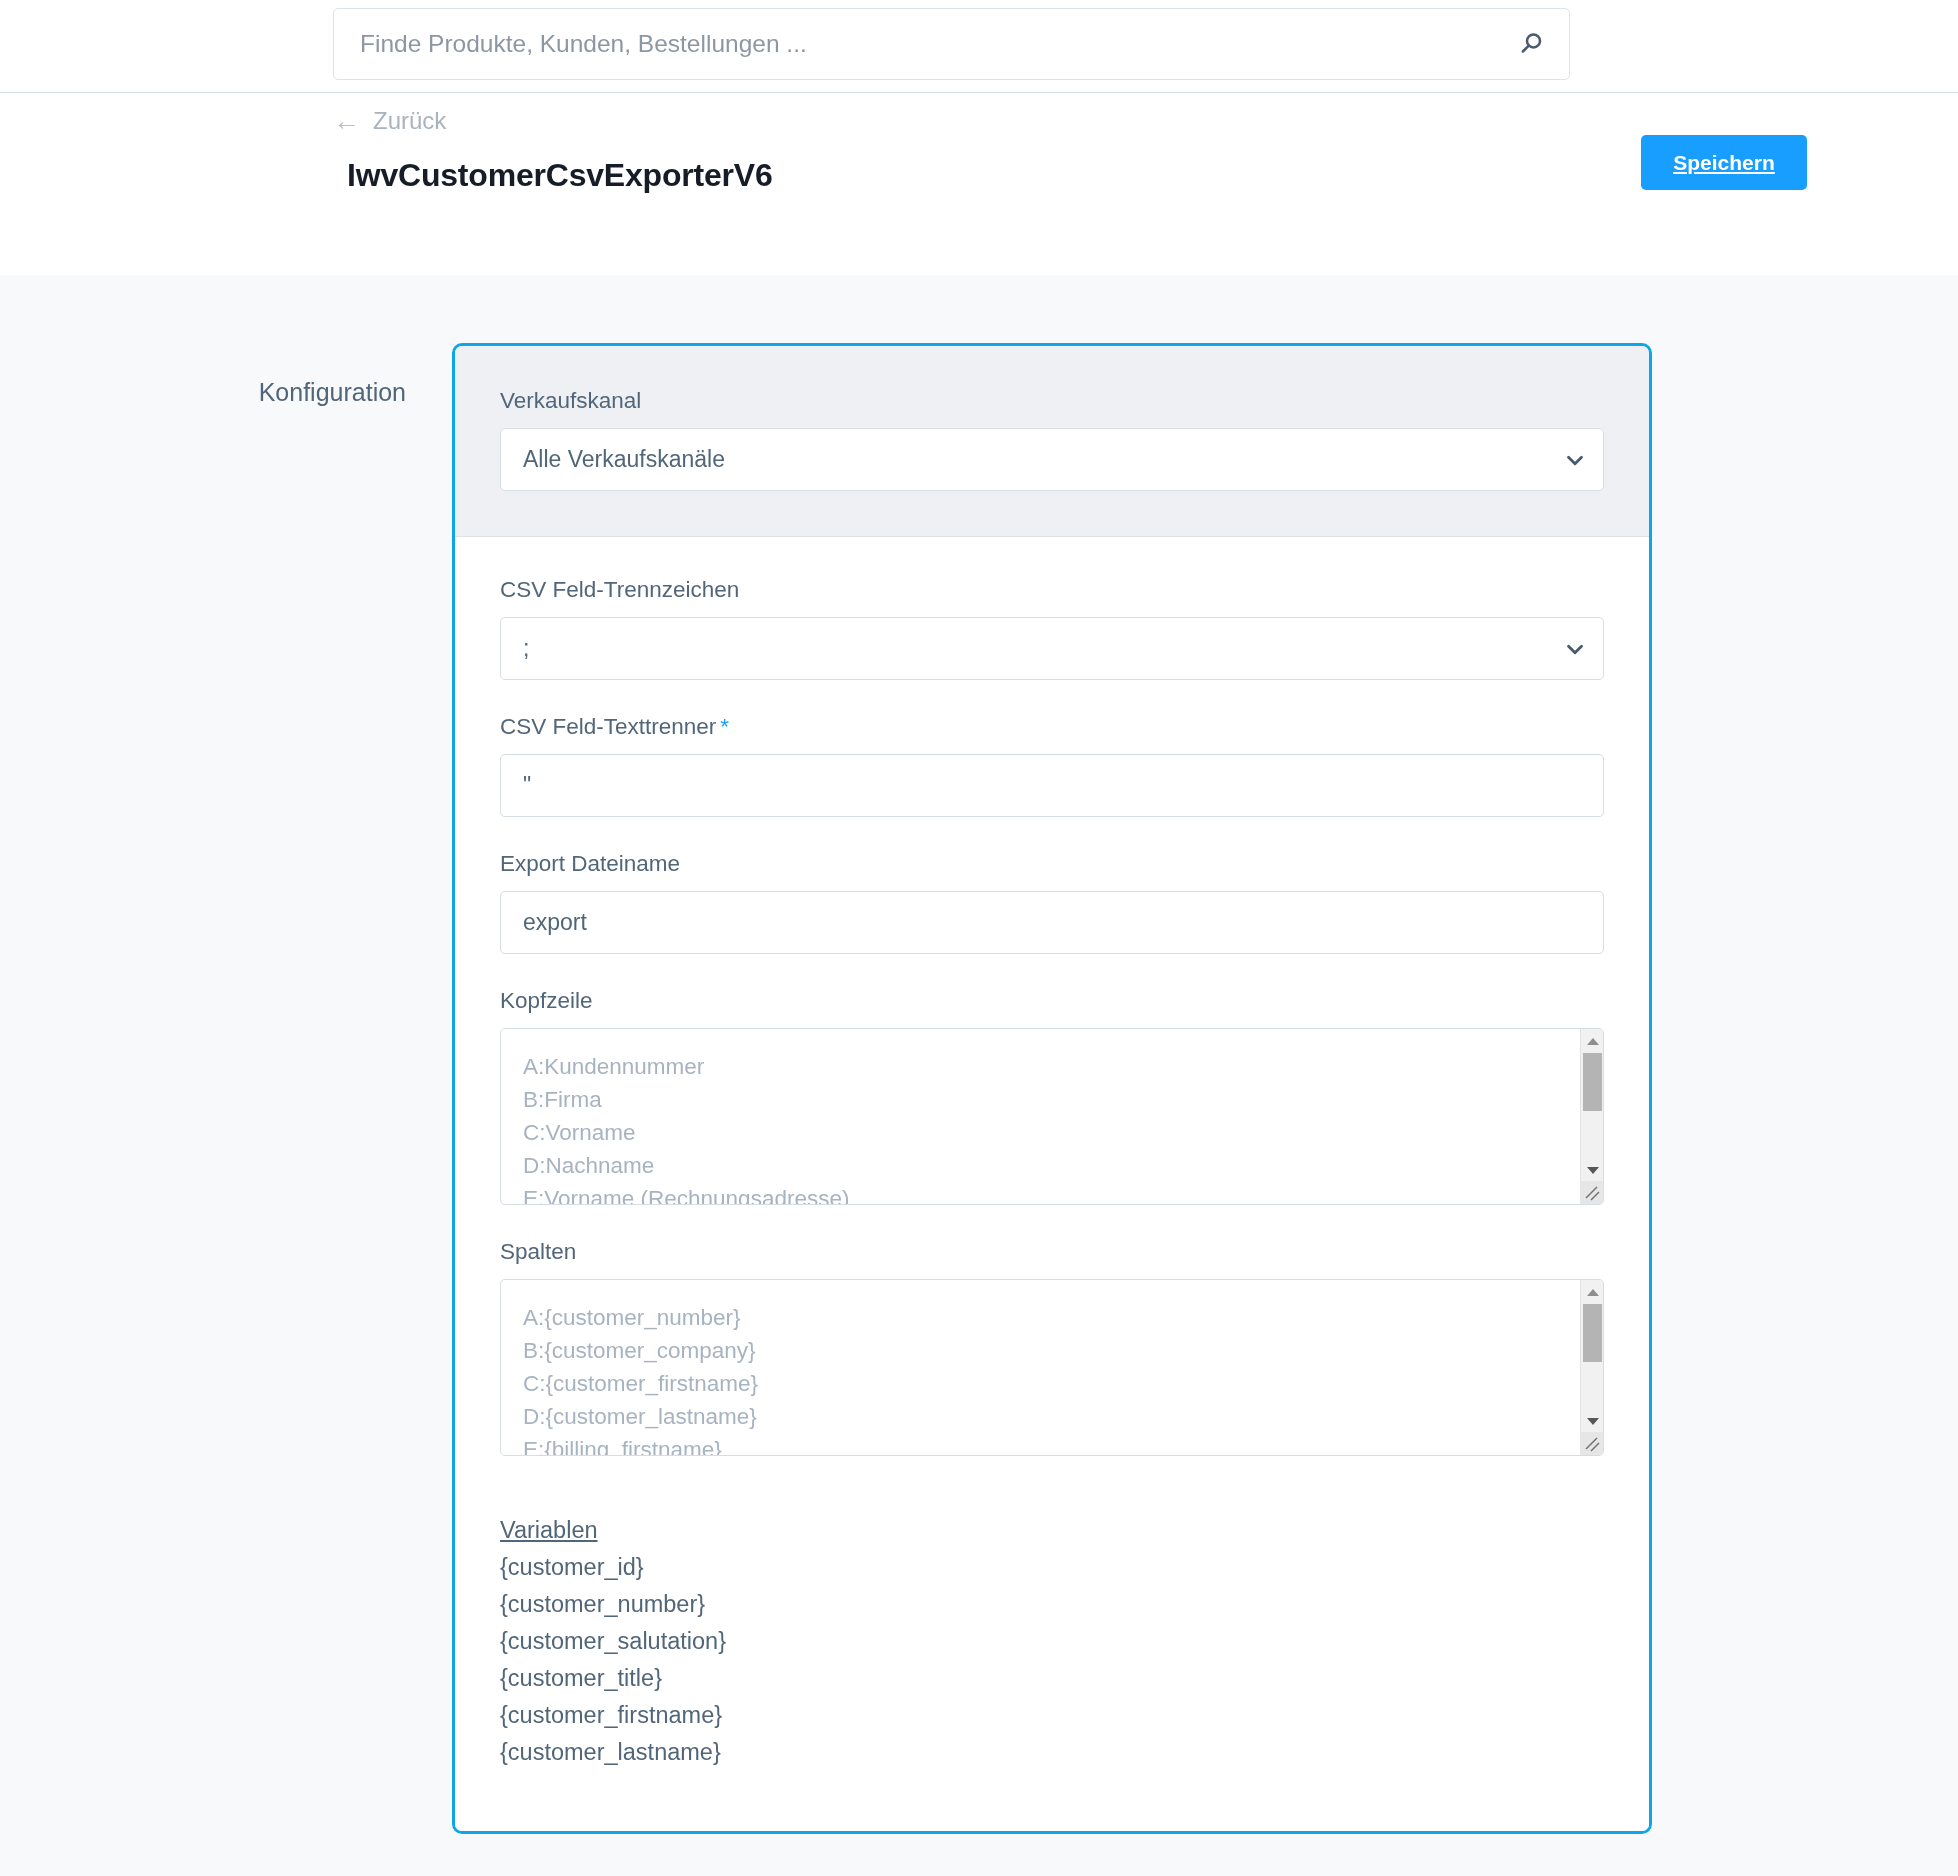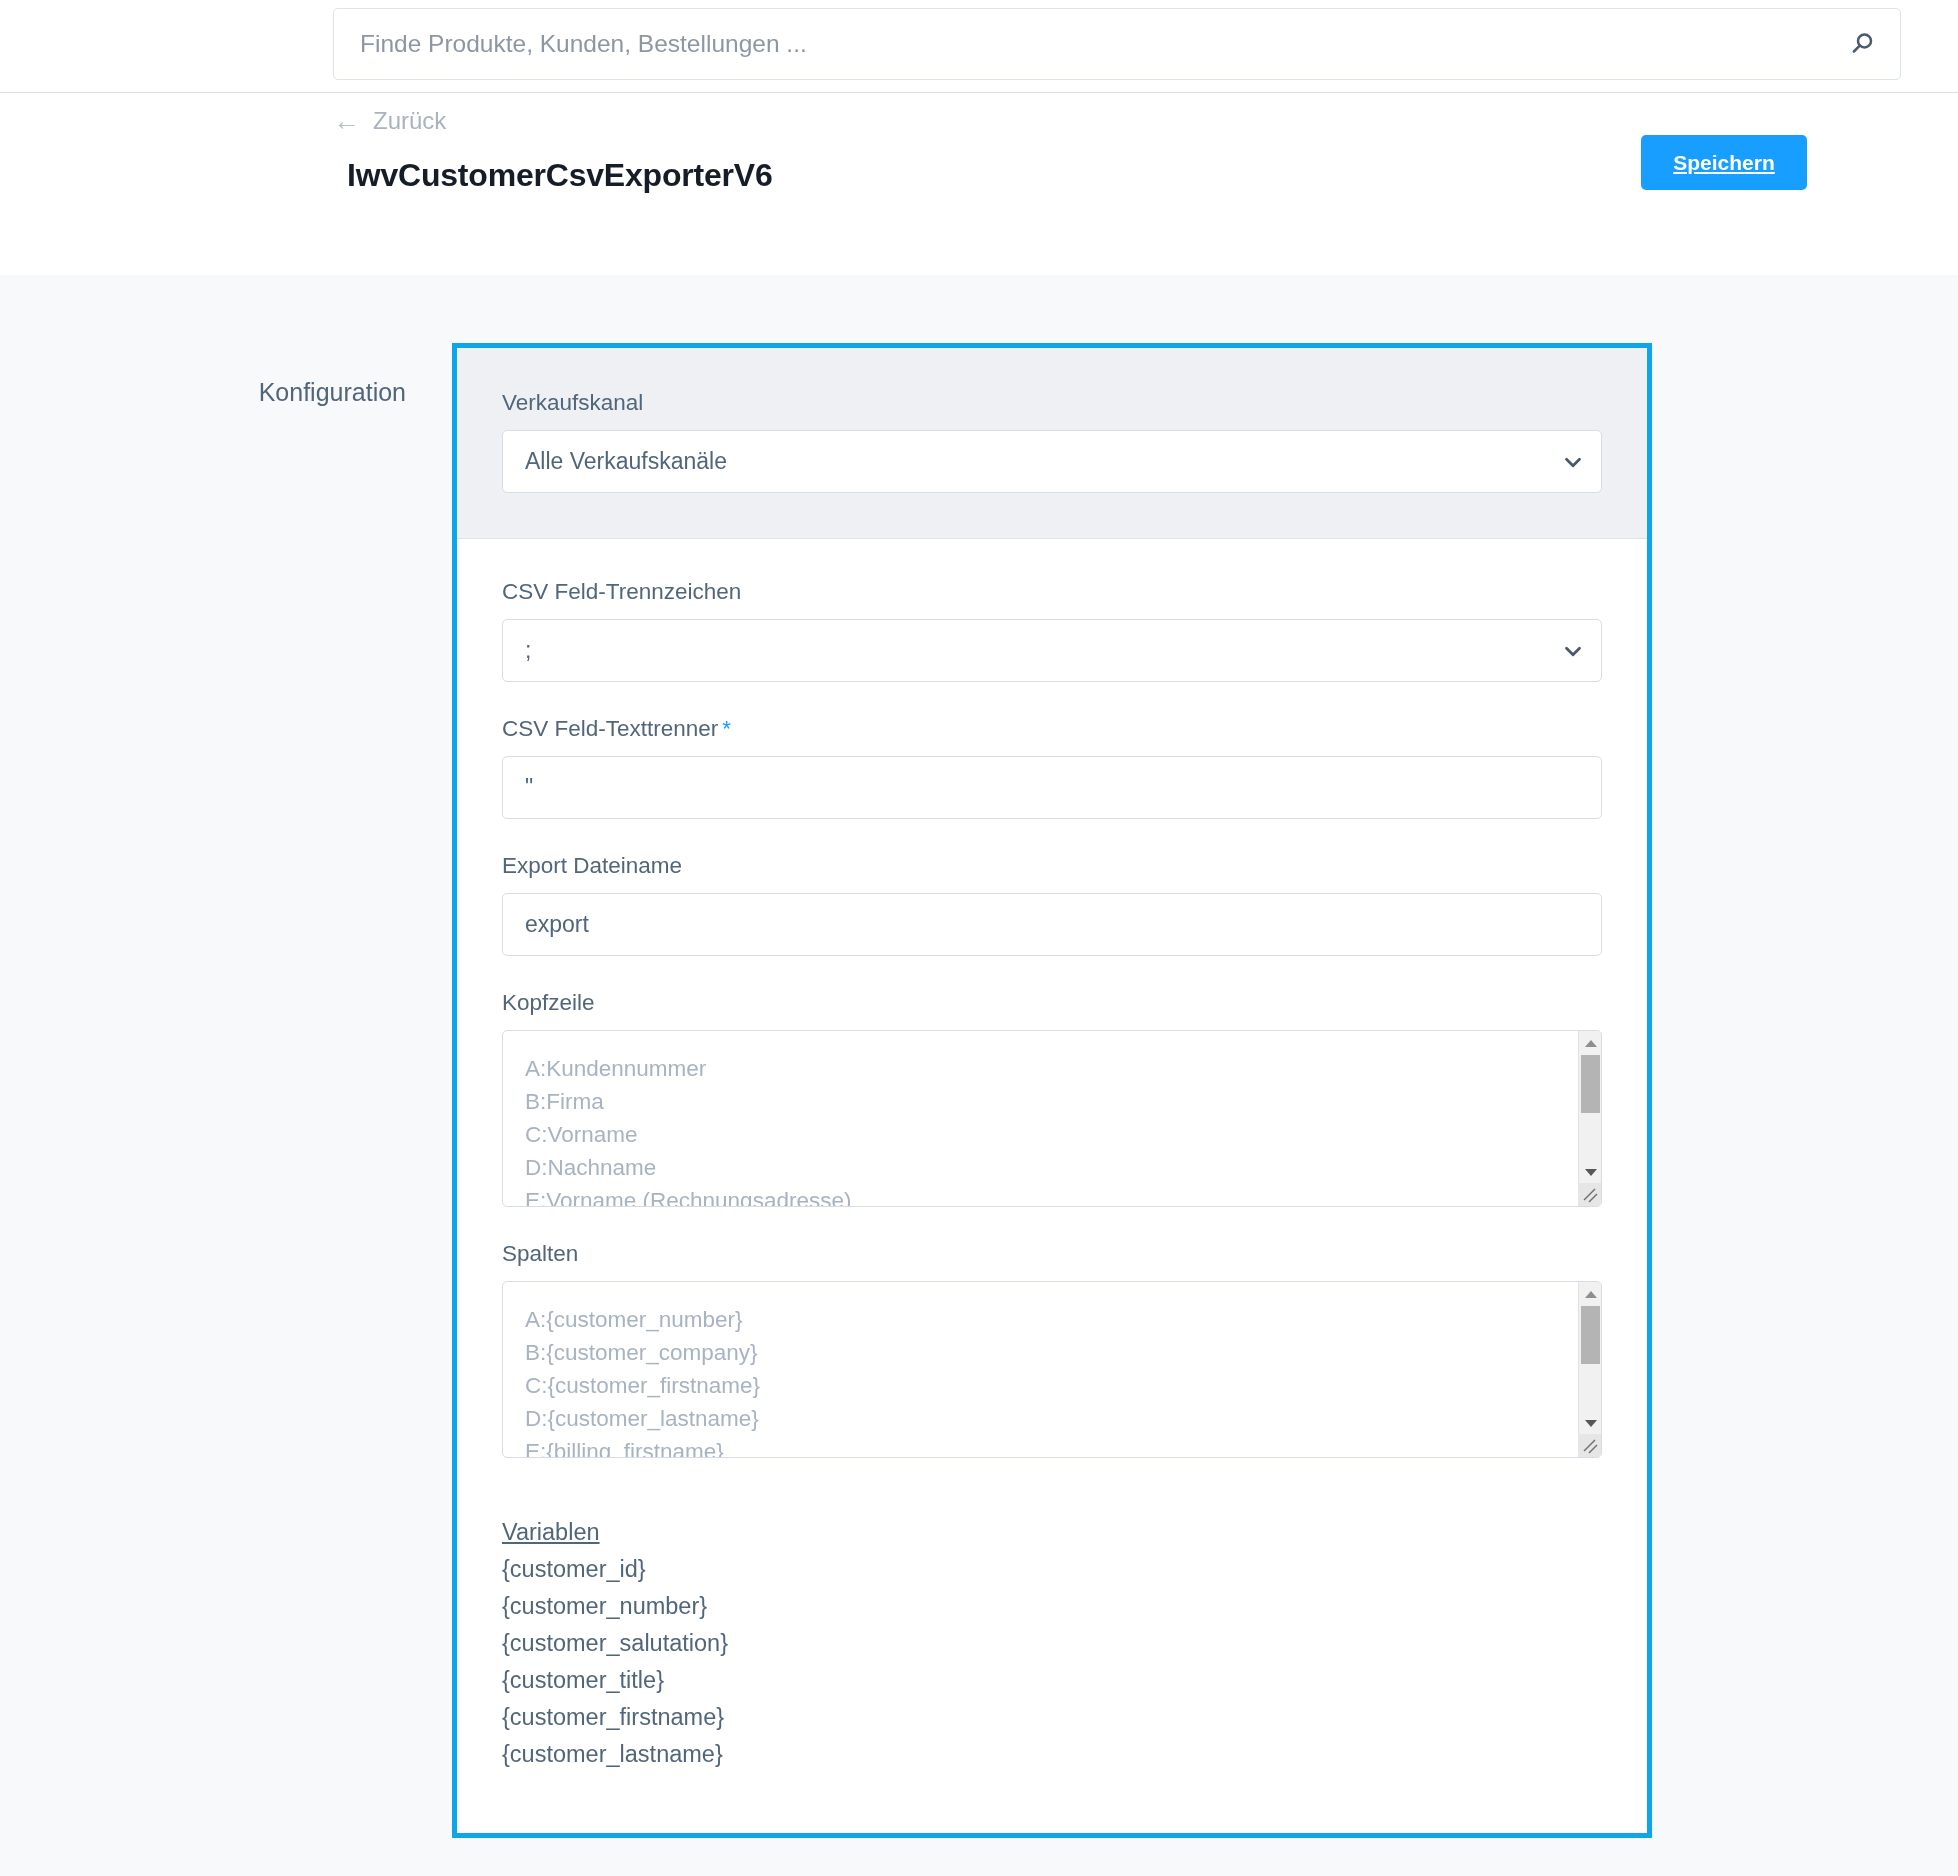--- a/index.html
+++ b/index.html
@@ -15,21 +15,21 @@
   
   .topbar {
     height: 93px;
     background: #ffffff;
     border-bottom: 1px solid #d8dde6;
     position: relative;
   }
   .search-wrap {
     position: absolute;
     left: 333px; top: 8px;
-    width: 1568px; height: 72px;
+    width: 1237px; height: 72px;
     background: #ffffff;
     border: 1px solid #dde3ea;
     border-radius: 5px;
     display: flex; align-items: center;
   }
   .search-input {
     flex: 1;
     border: none; outline: none;
     background: transparent;
     font-family: "Liberation Sans", sans-serif;
@@ -105,22 +105,22 @@
     width: 170px;
     text-align: right;
     font-size: 25px;
     color: #52667a;
   }
   .card {
     position: absolute;
     left: 452px; top: 68px;
     width: 1200px;
     background: #ffffff;
-    border: 5px solid #0ea5e9;
-    border-radius: 0;
+    border: 3px solid #0ea5e9;
+    border-radius: 10px;
     overflow: hidden;
   }
   .card-head {
     background: #eff0f4;
     border-bottom: 1px solid #dfe3e8;
     padding: 42px 45px 45px 45px;
   }
   .card-body {
     background: #ffffff;
     padding: 40px 45px 60px 45px;

